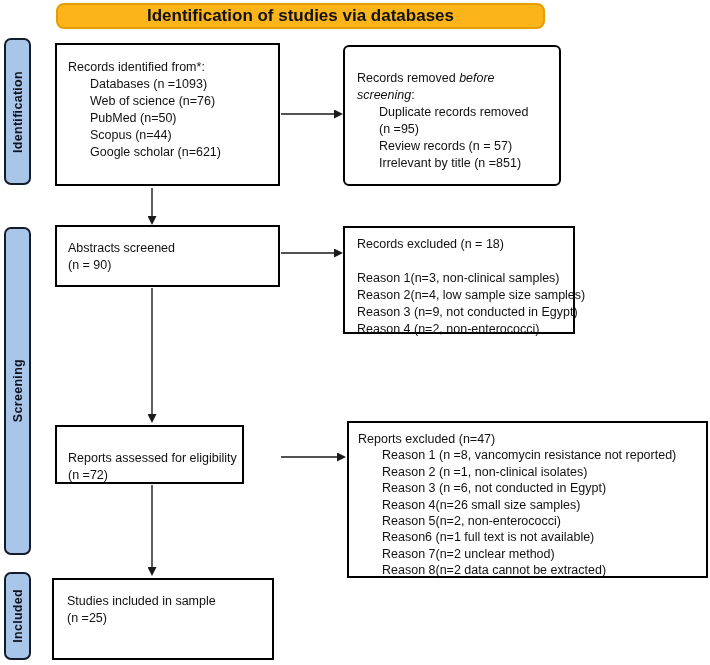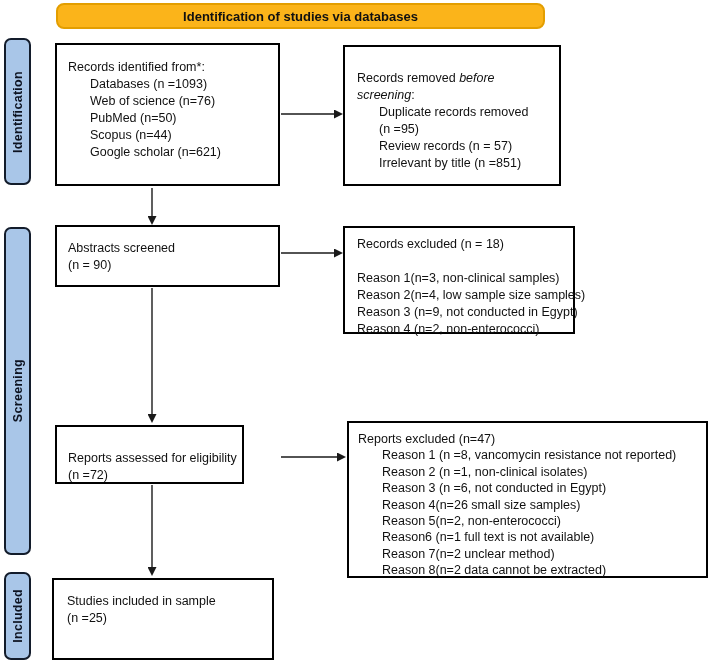--- a/index.html
+++ b/index.html
@@ -9,21 +9,21 @@
   }
   html,body{margin:0;padding:0;background:#ffffff;}
   #canvas{
     position:relative;width:710px;height:665px;background:#ffffff;
     font-family:"Liberation Sans", sans-serif;color:#111;overflow:hidden;
   }
   .banner{
     position:absolute;left:56px;top:3px;width:489px;height:26px;
     background:var(--banner-bg);border:2px solid var(--banner-border);border-radius:8px;
     display:flex;align-items:center;justify-content:center;
-    font-weight:bold;font-size:13px;color:#111;box-sizing:border-box;
+    font-weight:bold;font-size:17px;color:#111;box-sizing:border-box;
   }
   .stage{
     position:absolute;left:4px;width:27px;box-sizing:border-box;
     background:var(--stage-bg);border:2px solid var(--stage-border);border-radius:7px;
     display:flex;align-items:center;justify-content:center;
   }
   .stage span{
     writing-mode:vertical-rl;transform:rotate(180deg);
     font-weight:bold;font-size:12.5px;color:#0d1321;letter-spacing:0.3px;white-space:nowrap;
   }
@@ -31,21 +31,21 @@
   .stage-screening{top:227px;height:328px;}
   .stage-included{top:572px;height:88px;}
   .box{
     position:absolute;background:#fff;border:2px solid var(--box-border);
     box-sizing:border-box;font-size:12.5px;line-height:17px;
   }
   .box .line{white-space:nowrap;}
   .box .line.ind{padding-left:22px;}
   .it{font-style:italic;}
   #box-records-identified{left:55px;top:43px;width:225px;height:143px;padding:14px 6px 0 11px;}
-  #box-records-removed{left:343px;top:45px;width:218px;height:141px;padding:23px 4px 0 12px;}
+  #box-records-removed{left:343px;top:45px;width:218px;height:141px;padding:23px 4px 0 12px;border-radius:6px;}
   #box-abstracts-screened{left:55px;top:225px;width:225px;height:62px;padding:13px 6px 12px 11px;}
   #box-records-excluded{left:343px;top:226px;width:232px;height:108px;padding:8px 4px 0 12px;}
   #box-reports-assessed{left:55px;top:425px;width:189px;height:59px;padding:23px 6px 0 11px;}
   #box-reports-excluded{left:347px;top:421px;width:361px;height:157px;padding:8px 19px 0 9px;line-height:16.4px;}
   #box-reports-excluded .line.ind{padding-left:24px;}
   #box-studies-included{left:52px;top:578px;width:222px;height:82px;padding:13px 6px 0 13px;}
   #arrows{position:absolute;left:0;top:0;pointer-events:none;}
   #arrows line{stroke:var(--arrow);stroke-width:1.4;}
   #arrows path{fill:var(--arrow);}
 </style>

